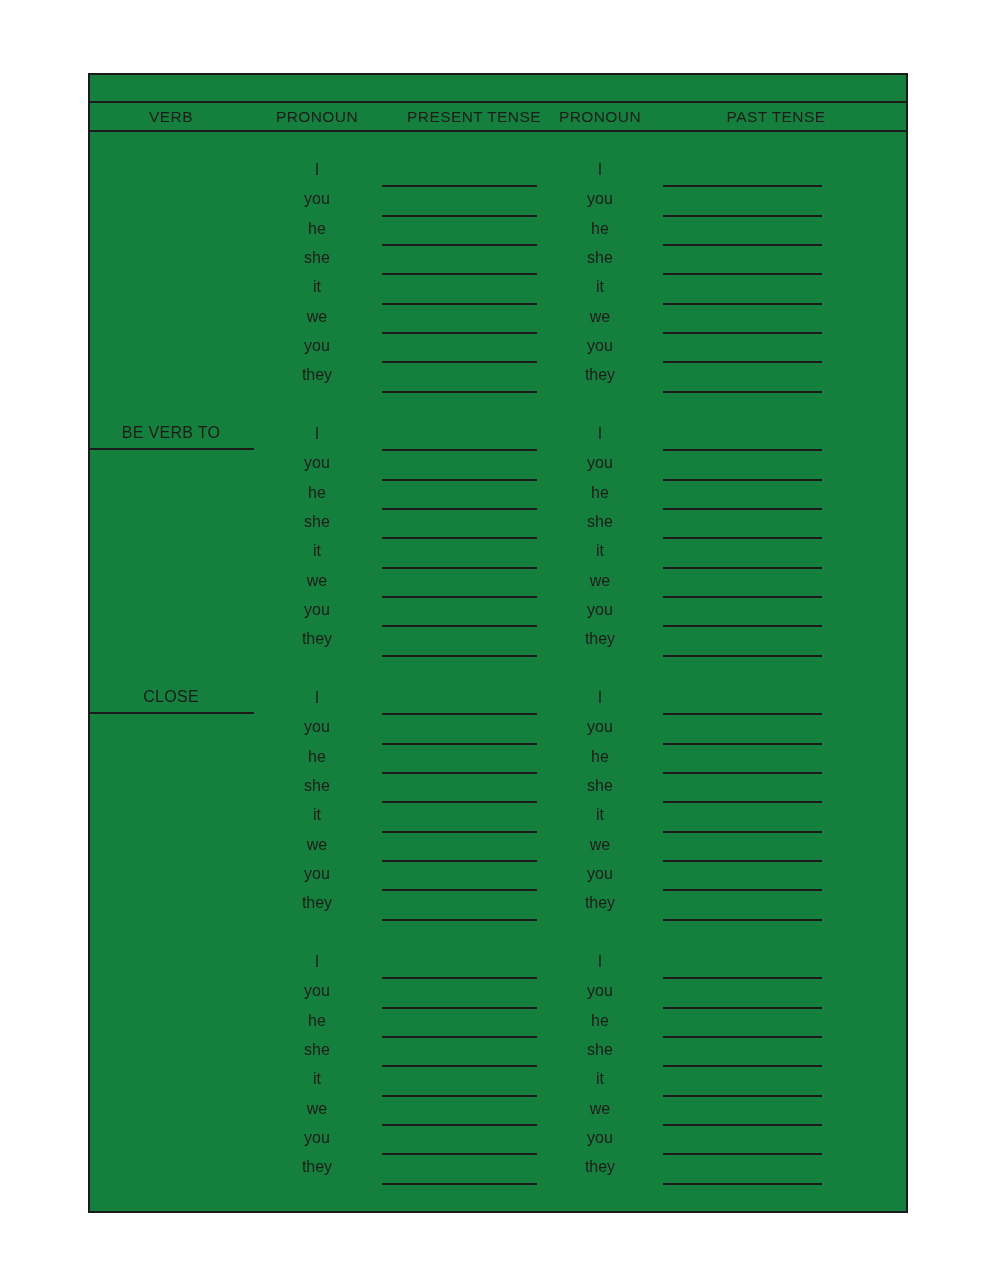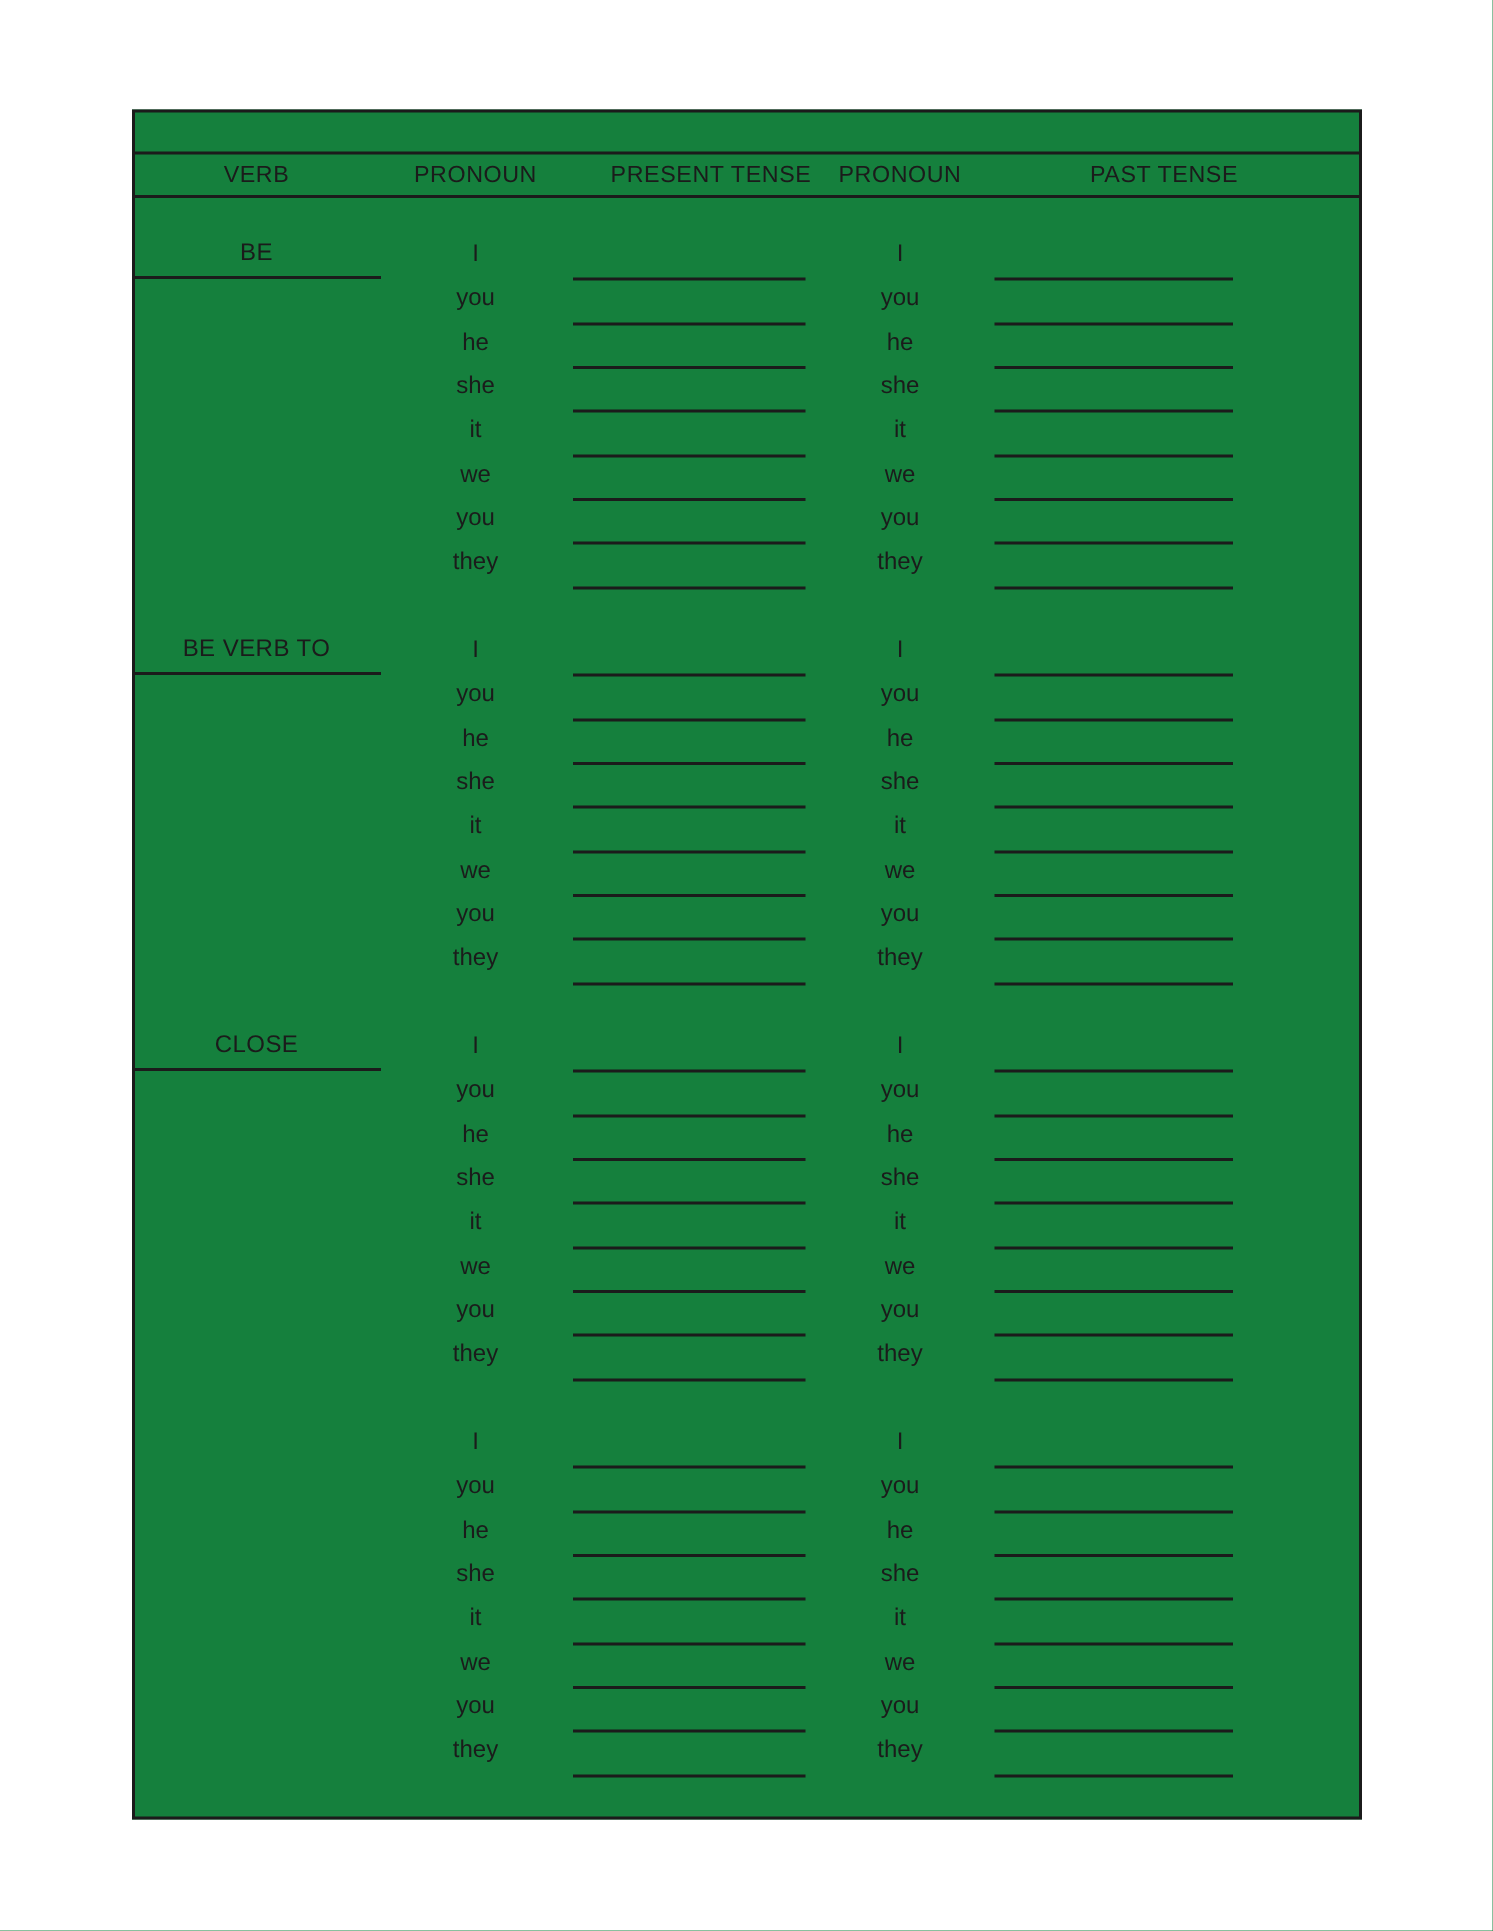--- a/index.html
+++ b/index.html
@@ -109,21 +109,20 @@
   <div class="title-band"></div>
   <div class="header-band">
     <span class="col-head c0">VERB</span>
     <span class="col-head c1">PRONOUN</span>
     <span class="col-head c2">PRESENT TENSE</span>
     <span class="col-head c3">PRONOUN</span>
     <span class="col-head c4">PAST TENSE</span>
   </div>
   <div class="body-area">
       <div class="section first">
-    <div class="verb-label">BE</div>
     <div class="rows">
           <div class="p-row">
     <span class="pronoun pos1">I</span>
     <span class="blank-line pos1"></span>
     <span class="pronoun pos2">I</span>
     <span class="blank-line pos2"></span>
   </div>
           <div class="p-row">
     <span class="pronoun pos1">you</span>
     <span class="blank-line pos1"></span>

